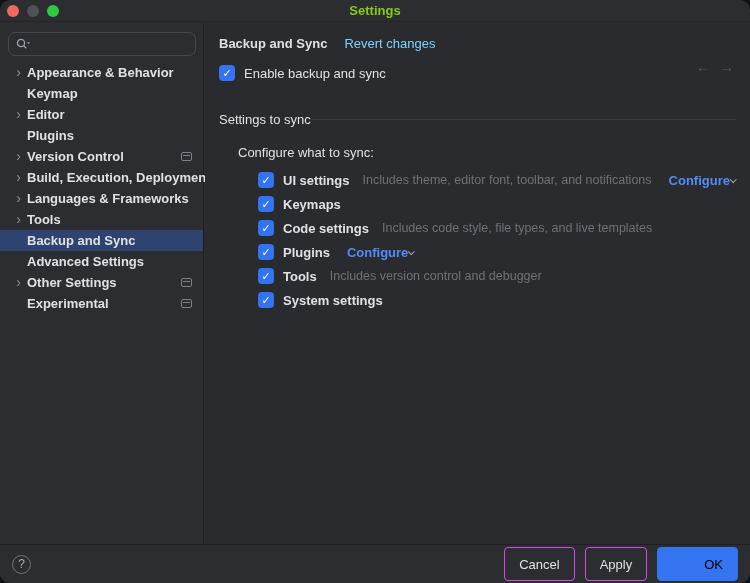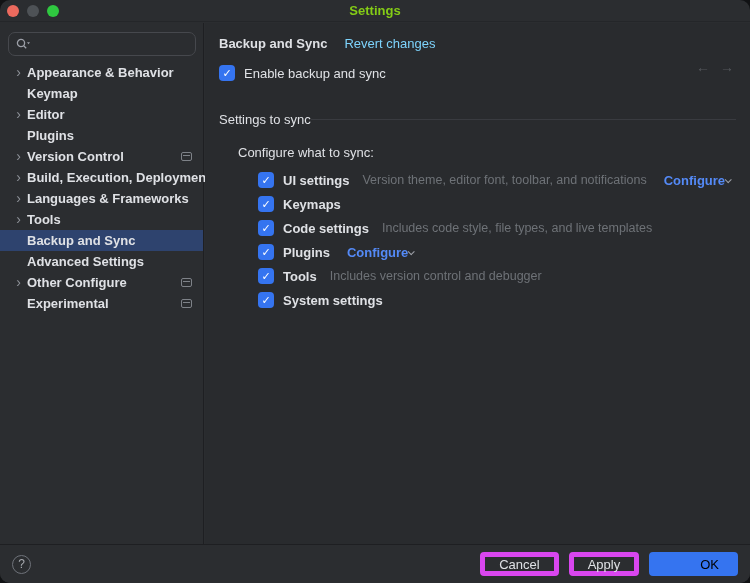--- a/index.html
+++ b/index.html
@@ -66,22 +66,22 @@
   .caret-down{width:5px;height:5px;border:solid #9da0a8;border-width:0 1.5px 1.5px 0;
     transform:rotate(45deg) translateY(-1px);display:inline-block;}
   
   .footer{position:absolute;left:0;right:0;bottom:0;height:39px;
     background:#2b2d30;border-top:1px solid #1e1f22;
     display:flex;align-items:center;padding:0 12px;}
   .help-circle{width:19px;height:19px;border:1px solid #6f737a;border-radius:50%;
     color:#a8abb0;display:flex;align-items:center;justify-content:center;
     font-size:12px;cursor:pointer;}
   .footer-btns{margin-left:auto;display:flex;gap:10px;}
-  .btn{height:24px;min-width:60px;padding:0 14px;border-radius:4px;
-    background:transparent;border:5px solid #d946ef;color:#dfe1e5;
+  .btn{height:34px;min-width:60px;padding:0 14px;border-radius:4px;
+    background:transparent;border:1px solid #d946ef;color:#dfe1e5;
     font:inherit;cursor:pointer;display:flex;align-items:center;justify-content:center;}
   .btn.primary{background:#3574f0;border-color:#3574f0;color:#000000;padding-left:46px;}
 </style>
 </head>
 <body>
 
 <div id="window">
 
   <div class="titlebar">
     <div class="traffic">
@@ -141,21 +141,21 @@
       <div class="tree-row selected">
         <span class="chev"></span>
         <span class="tree-label">Backup and Sync</span>
       </div>
       <div class="tree-row">
         <span class="chev"></span>
         <span class="tree-label">Advanced Settings</span>
       </div>
       <div class="tree-row">
         <span class="chev">›</span>
-        <span class="tree-label">Other Configure</span>
+        <span class="tree-label">Other Settings</span>
         <span class="win-badge"></span>
       </div>
       <div class="tree-row">
         <span class="chev"></span>
         <span class="tree-label">Experimental</span>
         <span class="win-badge"></span>
       </div>
     </div>
   </div>
 
@@ -179,21 +179,21 @@
       <span class="rule"></span>
     </div>
 
     <div class="intro">Configure what to sync:</div>
 
     <div class="sync-list">
 
       <div class="sync-row">
         <span class="checkbox">✓</span>
         <span class="sync-label">UI settings</span>
-        <span class="sync-desc">Version theme, editor font, toolbar, and notifications</span>
+        <span class="sync-desc">Includes theme, editor font, toolbar, and notifications</span>
         <span class="configure">
           <span>Configure</span>
           <span class="caret-down"></span>
         </span>
       </div>
 
       <div class="sync-row">
         <span class="checkbox">✓</span>
         <span class="sync-label">Keymaps</span>
       </div>

